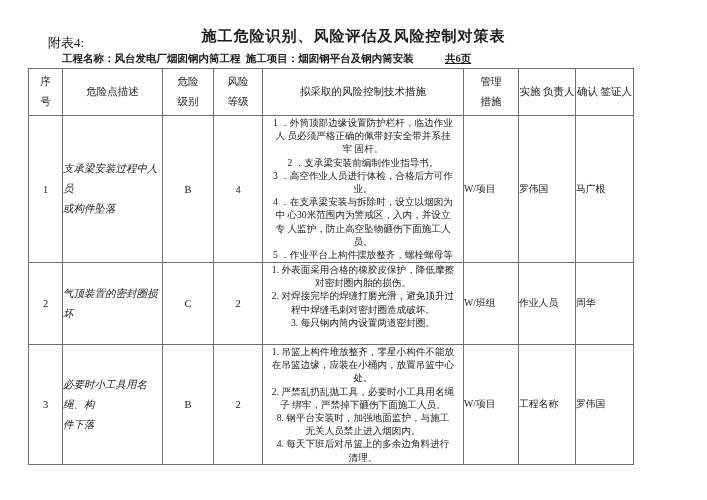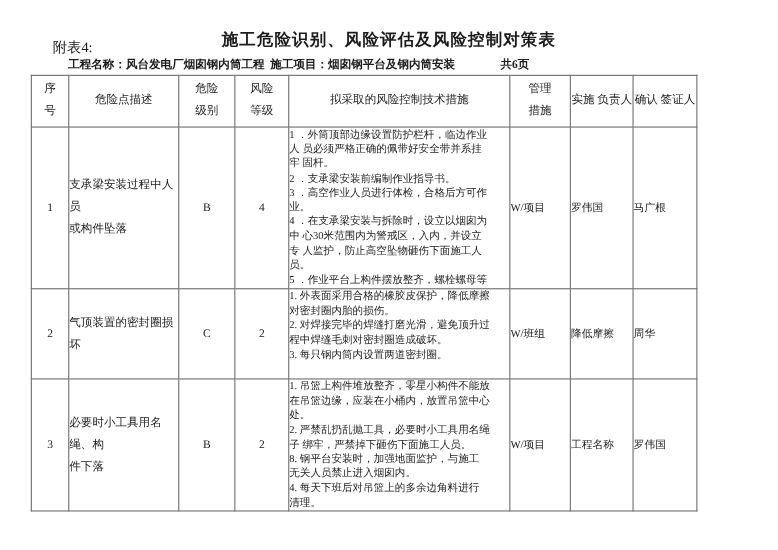--- a/index.html
+++ b/index.html
@@ -19,22 +19,22 @@
   .doc-title{
     position:absolute;left:0;top:0;width:100%;
     text-align:center;font-weight:bold;font-size:15px;
     letter-spacing:1px;
   }
   .subinfo{
     position:absolute;top:52px;left:38px;
     font-size:10.5px;font-weight:bold;white-space:pre;margin-left:24px;
   }
   .pages{
-    position:absolute;top:52px;left:455px;
-    font-size:10.5px;font-weight:bold;
+    position:absolute;top:52px;left:445px;
+    font-size:10.5px;font-weight:bold;text-decoration:underline;
   }
   table.risk{
     position:absolute;left:28px;top:68px;
     width:605px;
     border-collapse:collapse;table-layout:fixed;
     font-size:10px;
   }
   table.risk th, table.risk td{
     border:1px solid #6e6e6e;
     padding:0;
@@ -51,24 +51,24 @@
   tr.r3{height:120px;}
   .c-no,.c-level,.c-grade{
     text-align:center;vertical-align:middle;font-size:10.5px;
   }
   .c-mgmt,.c-impl,.c-conf{
     vertical-align:middle;font-size:9.8px;
   }
   .c-hazard{
     vertical-align:middle;text-align:left;
     padding:0 3px 0 5px;
-    white-space:pre-line;line-height:20px;font-size:10.5px;
+    white-space:pre-line;line-height:20px;font-size:10.5px;font-style:italic;
   }
   .c-measures{
-    vertical-align:top;text-align:left;
+    vertical-align:top;text-align:center;
     padding:2px 2px 0 4px;
     white-space:pre-line;line-height:13.2px;font-size:9.6px;font-family:Liberation Serif, serif;
   }
 </style>
 </head>
 <body>
 
 <div class="page">
 
   <div class="titlebar">
@@ -132,21 +132,21 @@
         <td class="c-no">2</td>
         <td class="c-hazard">气顶装置的密封圈损坏</td>
         <td class="c-level">C</td>
         <td class="c-grade">2</td>
         <td class="c-measures">1. 外表面采用合格的橡胶皮保护，降低摩擦
 对密封圈内胎的损伤。
 2. 对焊接完毕的焊缝打磨光滑，避免顶升过
 程中焊缝毛刺对密封圈造成破坏。
 3. 每只钢内筒内设置两道密封圈。</td>
         <td class="c-mgmt">W/班组</td>
-        <td class="c-impl">降低摩擦</td>
+        <td class="c-impl">作业人员</td>
         <td class="c-conf">周华</td>
       </tr>
       <tr class="r3">
         <td class="c-no">3</td>
         <td class="c-hazard">必要时小工具用名绳、构
 件下落</td>
         <td class="c-level">B</td>
         <td class="c-grade">2</td>
         <td class="c-measures">1. 吊篮上构件堆放整齐，零星小构件不能放
 在吊篮边缘，应装在小桶内，放置吊篮中心

